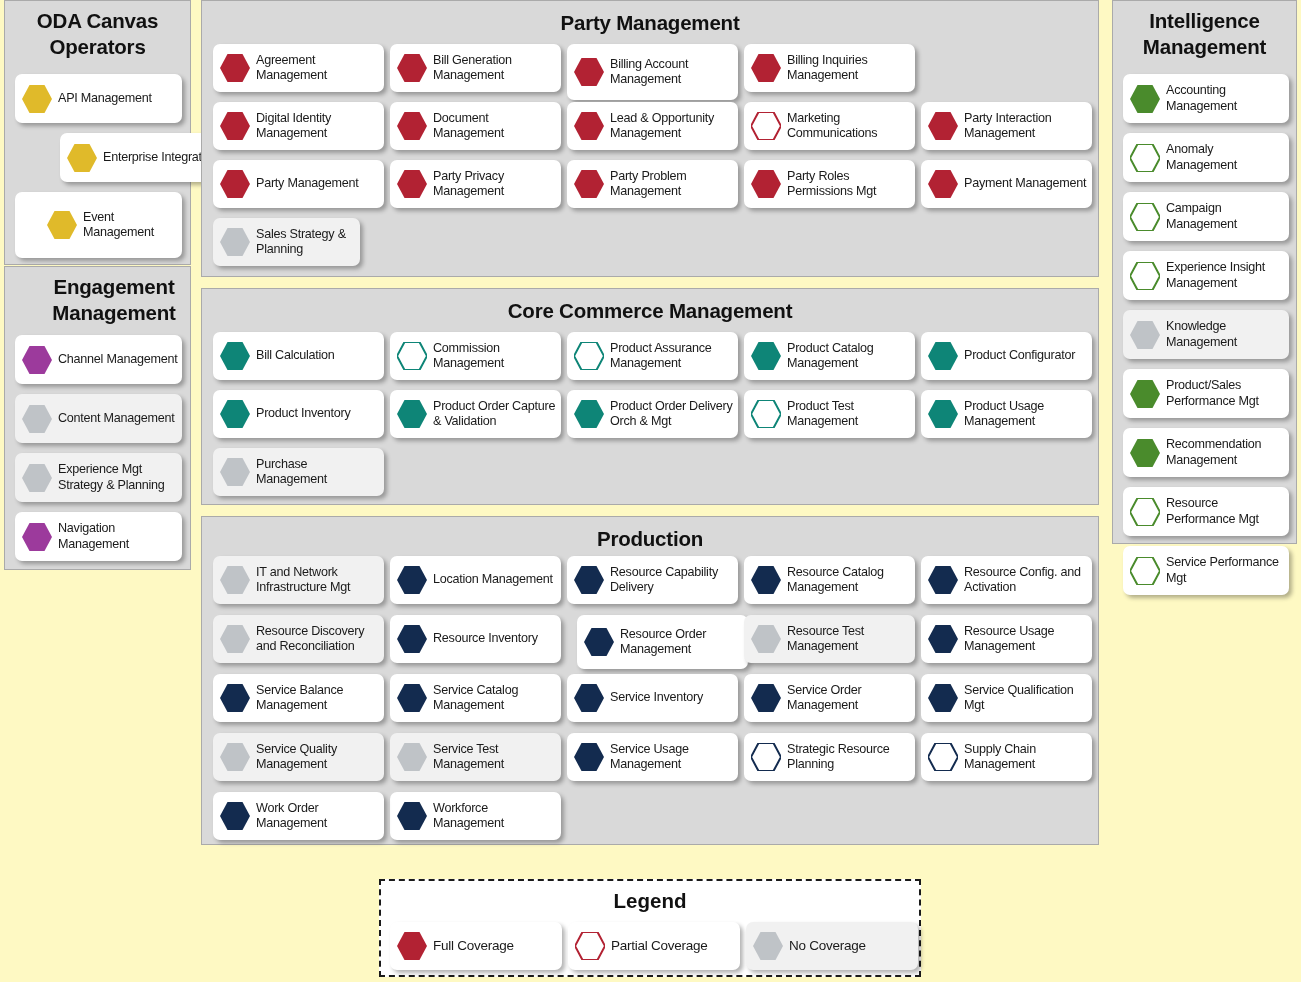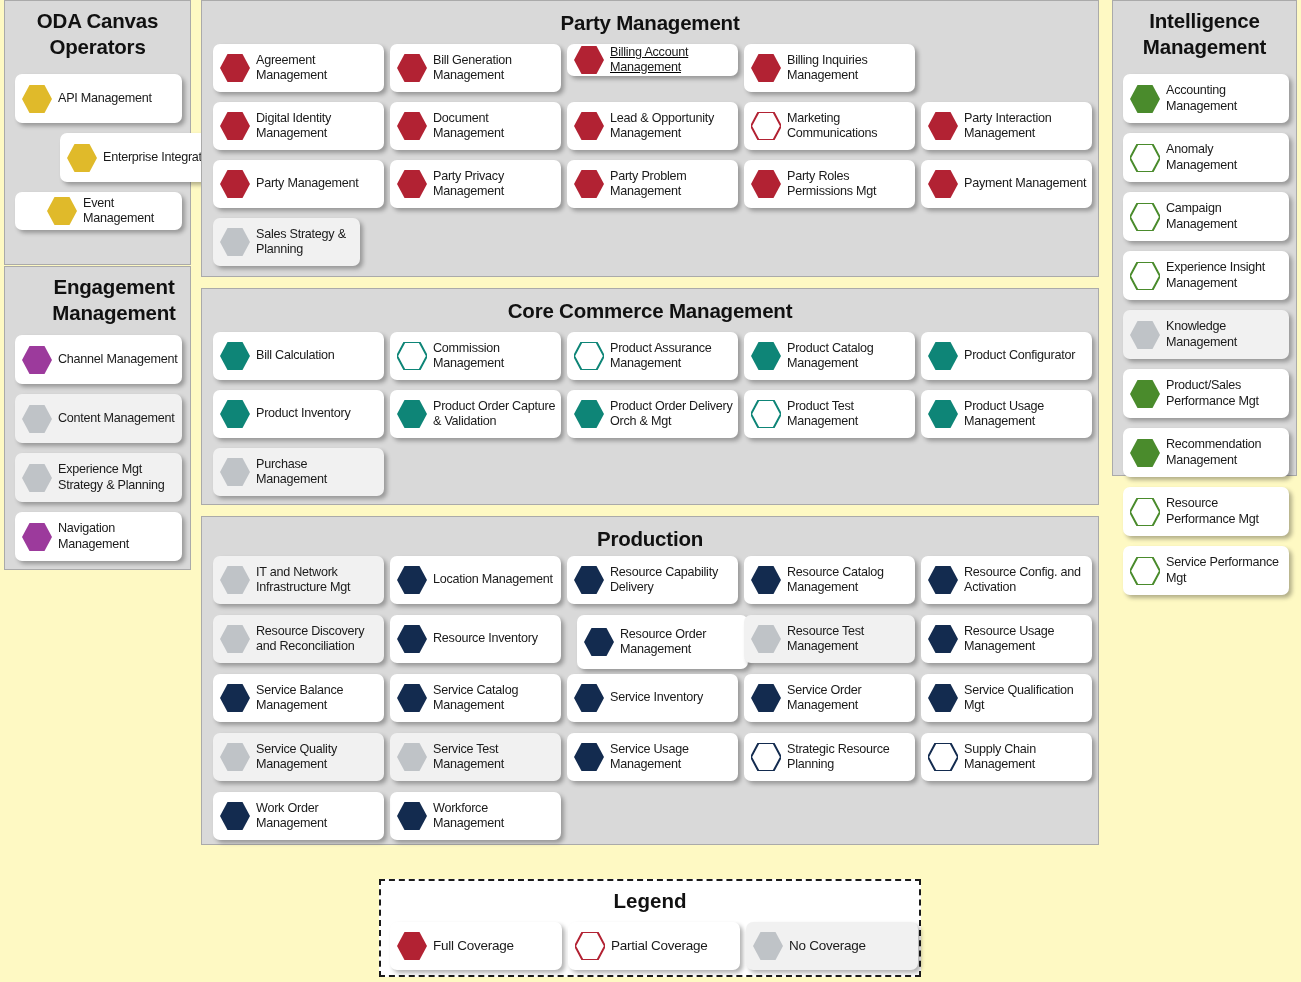--- a/index.html
+++ b/index.html
@@ -81,21 +81,21 @@
           <span class="label">API Management</span>
         </div>
         <div class="card" style="left: 10px; top: 132px; width: 167px; height: 49px; margin-left: 45px;">
           <span style="display: flex;">
             <svg width="30" height="28" viewBox="0 0 30 28" class="hex">
               <polygon points="7.5,0.0 22.5,0.0 30.0,14.0 22.5,28.0 7.5,28.0 0.0,14.0" fill="#E0BA2A" stroke="none"></polygon>
             </svg>
           </span>
           <span class="label">Enterprise Integration</span>
         </div>
-        <div class="card" style="left: 10px; top: 191px; width: 167px; height: 38px; padding-left: 32px;">
+        <div class="card" style="left: 10px; top: 191px; width: 167px; height: 66px; padding-left: 32px;">
           <span style="display: flex;">
             <svg width="30" height="28" viewBox="0 0 30 28" class="hex">
               <polygon points="7.5,0.0 22.5,0.0 30.0,14.0 22.5,28.0 7.5,28.0 0.0,14.0" fill="#E0BA2A" stroke="none"></polygon>
             </svg>
           </span>
           <span class="label">Event Management</span>
         </div>
       </div>
   </div>
 
@@ -149,21 +149,21 @@
           <span class="label">Agreement Management</span>
         </div>
         <div class="card" style="left: 188px; top: 43px; width: 171px; height: 48px;">
           <span style="display: flex;">
             <svg width="30" height="28" viewBox="0 0 30 28" class="hex">
               <polygon points="7.5,0.0 22.5,0.0 30.0,14.0 22.5,28.0 7.5,28.0 0.0,14.0" fill="#B22233" stroke="none"></polygon>
             </svg>
           </span>
           <span class="label">Bill Generation Management</span>
         </div>
-        <div class="card" style="left: 365px; top: 43px; width: 171px; height: 32px; text-decoration: underline;">
+        <div class="card" style="left: 365px; top: 43px; width: 171px; height: 56px;">
           <span style="display: flex;">
             <svg width="30" height="28" viewBox="0 0 30 28" class="hex">
               <polygon points="7.5,0.0 22.5,0.0 30.0,14.0 22.5,28.0 7.5,28.0 0.0,14.0" fill="#B22233" stroke="none"></polygon>
             </svg>
           </span>
           <span class="label">Billing Account Management</span>
         </div>
         <div class="card" style="left: 542px; top: 43px; width: 171px; height: 48px;">
           <span style="display: flex;">
             <svg width="30" height="28" viewBox="0 0 30 28" class="hex">
@@ -532,21 +532,21 @@
           <span style="display: flex;">
             <svg width="30" height="28" viewBox="0 0 30 28" class="hex">
               <polygon points="7.5,0.0 22.5,0.0 30.0,14.0 22.5,28.0 7.5,28.0 0.0,14.0" fill="#132B4F" stroke="none"></polygon>
             </svg>
           </span>
           <span class="label">Work Order Management</span>
         </div>
       </div>
   </div>
 
-  <div class="panel" id="panel-intelligence" style="left:1112px; top:0px; width:185px; height:476px;">
+  <div class="panel" id="panel-intelligence" style="left:1112px; top:0px; width:185px; height:544px;">
     <div class="panel-title side-title">Intelligence Management</div>
     <div class="grid" id="grid-intelligence">
         <div class="card" style="left: 10px; top: 73px; width: 166px; height: 49px;">
           <span style="display: flex;">
             <svg width="30" height="28" viewBox="0 0 30 28" class="hex">
               <polygon points="7.5,0.0 22.5,0.0 30.0,14.0 22.5,28.0 7.5,28.0 0.0,14.0" fill="#4A8B2C" stroke="none"></polygon>
             </svg>
           </span>
           <span class="label">Accounting Management</span>
         </div>

